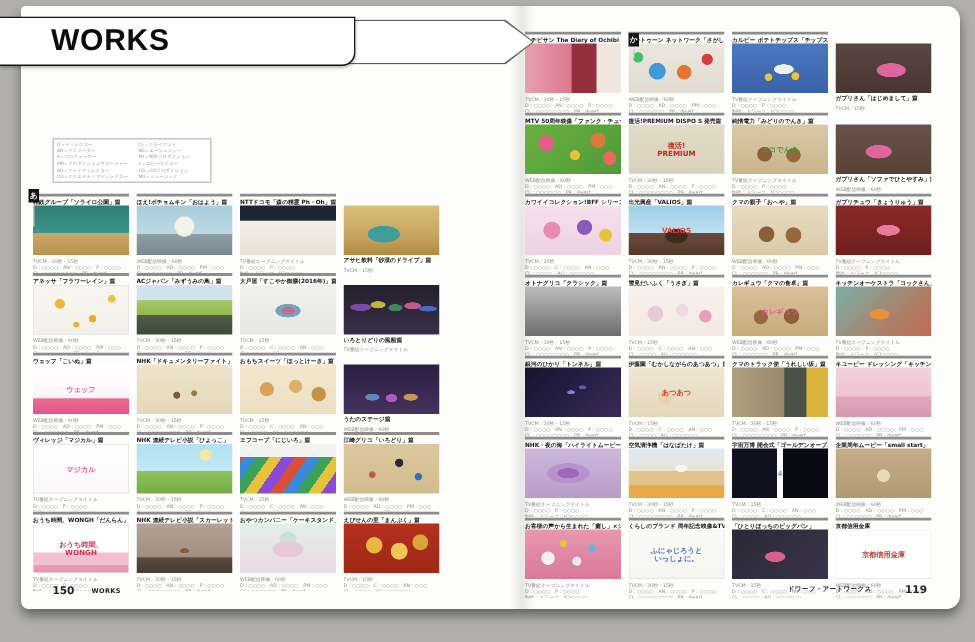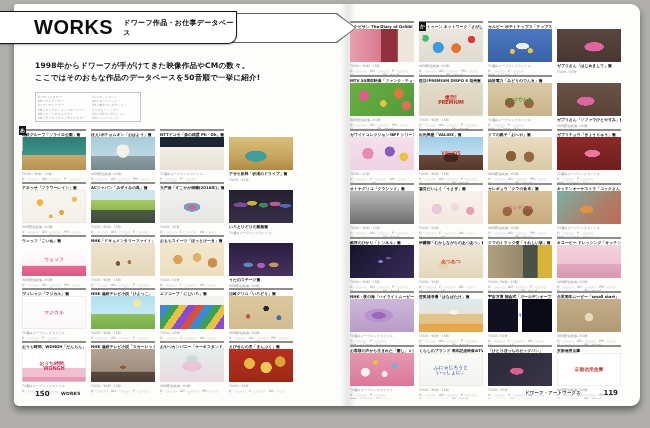--- a/index.html
+++ b/index.html
@@ -65,24 +65,20 @@
   .foot-l{left:21px;}
   .foot-r{right:22px;}
 </style>
 </head>
 <body>
 
 <div class="stage">
   <div class="spread">
     <div class="gutter"></div>
 
-    <div class="intro">
-      <div>1998年からドワーフが手がけてきた映像作品やCMの数々。</div>
-      <div>ここではそのおもな作品のデータベースを50音順で一挙に紹介!</div>
-    </div>
 
     <div class="legend">
       <div class="legend-in" id="legend">
           <div>
             <div>D＝ディレクター</div>
             <div>AN＝アニメーター</div>
             <div>P＝プロデューサー</div>
             <div>PM＝プロダクションマネージャー</div>
             <div>AD＝アートディレクター</div>
             <div>CD＝クリエイティブディレクター</div>
@@ -806,16 +802,15 @@
     <div class="foot foot-r">
       <span class="pl">ドワーフ・アートワークス</span>
       <span class="pn">119</span>
     </div>
   </div>
 
   <div class="ribbon">
     <div class="tail"></div>
     <div class="rmain">
       <span class="rtitle">WORKS</span>
-      <span class="rsub">ドワーフ作品・お仕事データベース</span>
     </div>
   </div>
 </div>
 
 </body></html>

